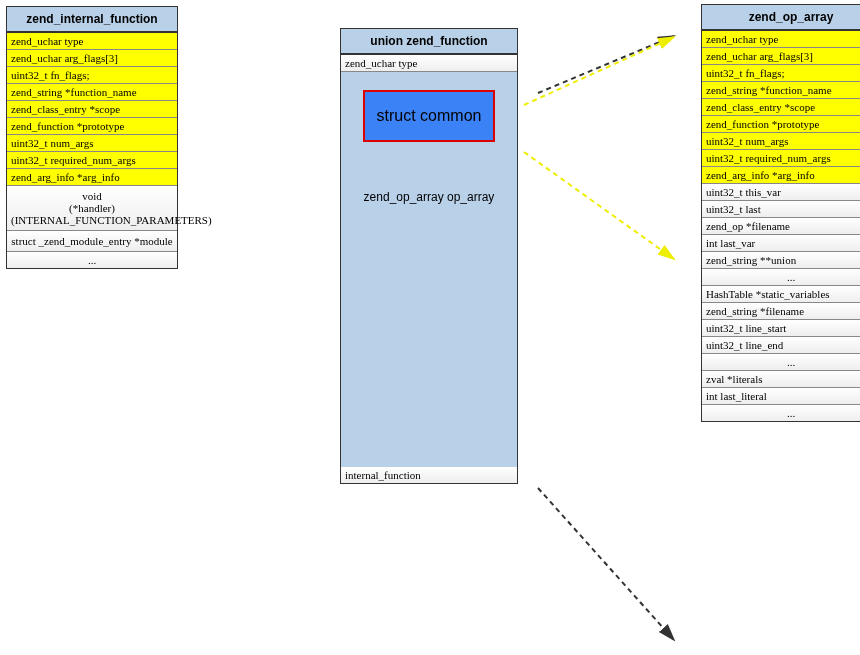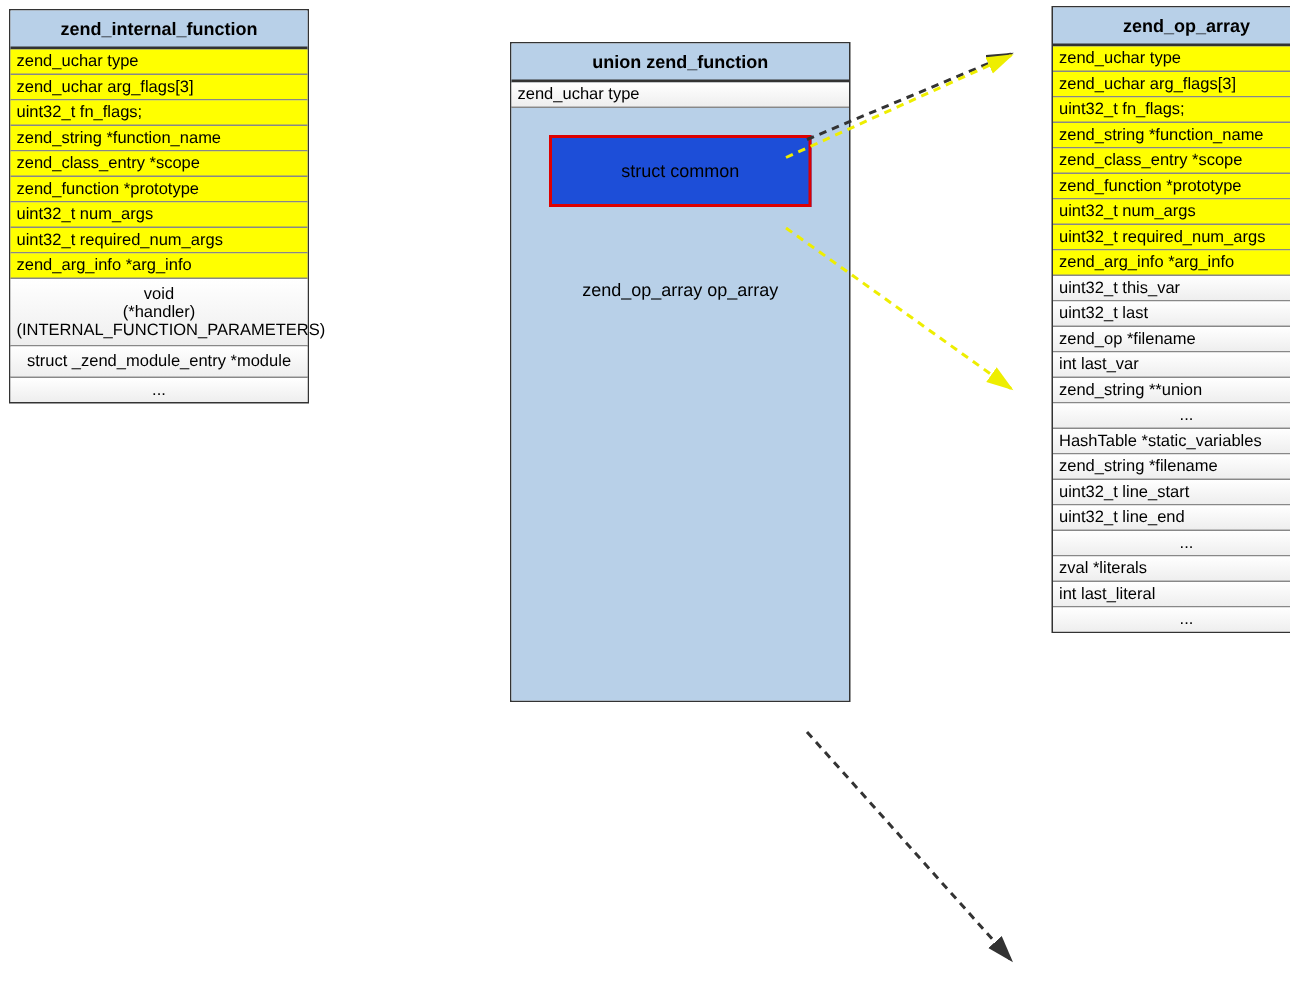--- a/index.html
+++ b/index.html
@@ -24,87 +24,89 @@
     border-bottom: 2px solid #333;
   }
   .blue-header {
     background: #b8d0e8;
   }
   .field {
     padding: 2px 4px;
     border-bottom: 1px solid #888;
     background: linear-gradient(#fff, #eee);
     font-size: 11px;
+    font-family: Liberation Serif, serif;
   }
   .field.yellow {
     background: #ffff00;
   }
   .field:last-child {
     border-bottom: none;
   }
   .center {
     text-align: center;
   }
   .union-area {
     background: #b8d0e8;
     position: relative;
     padding: 10px;
   }
   .struct-common {
-    background: #1d4ed8;
+    background: #3b82f6;
     border: 2px solid #d00;
     text-align: center;
     padding: 15px 0;
     margin: 8px auto;
     width: 85%;
-    font-size: 12px;
+    font-size: 16px;
   }
   .op-array-label {
     text-align: center;
     padding-top: 40px;
     font-size: 12px;
     color: #000000;
   }
   svg.overlay {
     position: absolute;
     top: 0;
     left: 0;
     width: 860px;
     height: 655px;
     pointer-events: none;
   }
 </style>
 </head>
 <body>
 
-<div class="struct-box" id="box-internal" style="left:6px; top:6px; width:200px;">
+<div class="struct-box" id="box-internal" style="left:6px; top:6px; width:172px;">
   <div class="struct-title blue-header">zend_internal_function</div>
   <div id="internal-fields">
       <div class="field yellow">zend_uchar type</div>
       <div class="field yellow">zend_uchar arg_flags[3]</div>
       <div class="field yellow">uint32_t fn_flags;</div>
       <div class="field yellow">zend_string *function_name</div>
       <div class="field yellow">zend_class_entry *scope</div>
       <div class="field yellow">zend_function *prototype</div>
       <div class="field yellow">uint32_t num_args</div>
       <div class="field yellow">uint32_t required_num_args</div>
       <div class="field yellow">zend_arg_info *arg_info</div>
       <div class="field center" style="padding: 4px;">void<br>(*handler)(INTERNAL_FUNCTION_PARAMETERS)</div>
       <div class="field center" style="padding: 4px;">struct _zend_module_entry *module</div>
       <div class="field center">...</div>
     </div>
 </div>
 
-<div class="struct-box" id="box-union" style="left:340px; top:28px; width:227px;">
+<div class="struct-box" id="box-union" style="left:340px; top:28px; width:178px;">
   <div class="struct-title blue-header">union zend_function</div>
   <div class="field">zend_uchar type</div>
   <div class="union-area" id="op-array-area" style="height:395px;">
     <div class="struct-common" id="struct-common">struct common</div>
     <div class="op-array-label">zend_op_array op_array</div>
   </div>
+  <div class="field">internal_function</div>
 </div>
 
 <div class="struct-box" id="box-oparray" style="left:701px; top:4px; width:180px;">
   <div class="struct-title blue-header">zend_op_array</div>
   <div id="oparray-fields">
       <div class="field yellow">zend_uchar type</div>
       <div class="field yellow">zend_uchar arg_flags[3]</div>
       <div class="field yellow">uint32_t fn_flags;</div>
       <div class="field yellow">zend_string *function_name</div>
       <div class="field yellow">zend_class_entry *scope</div>

